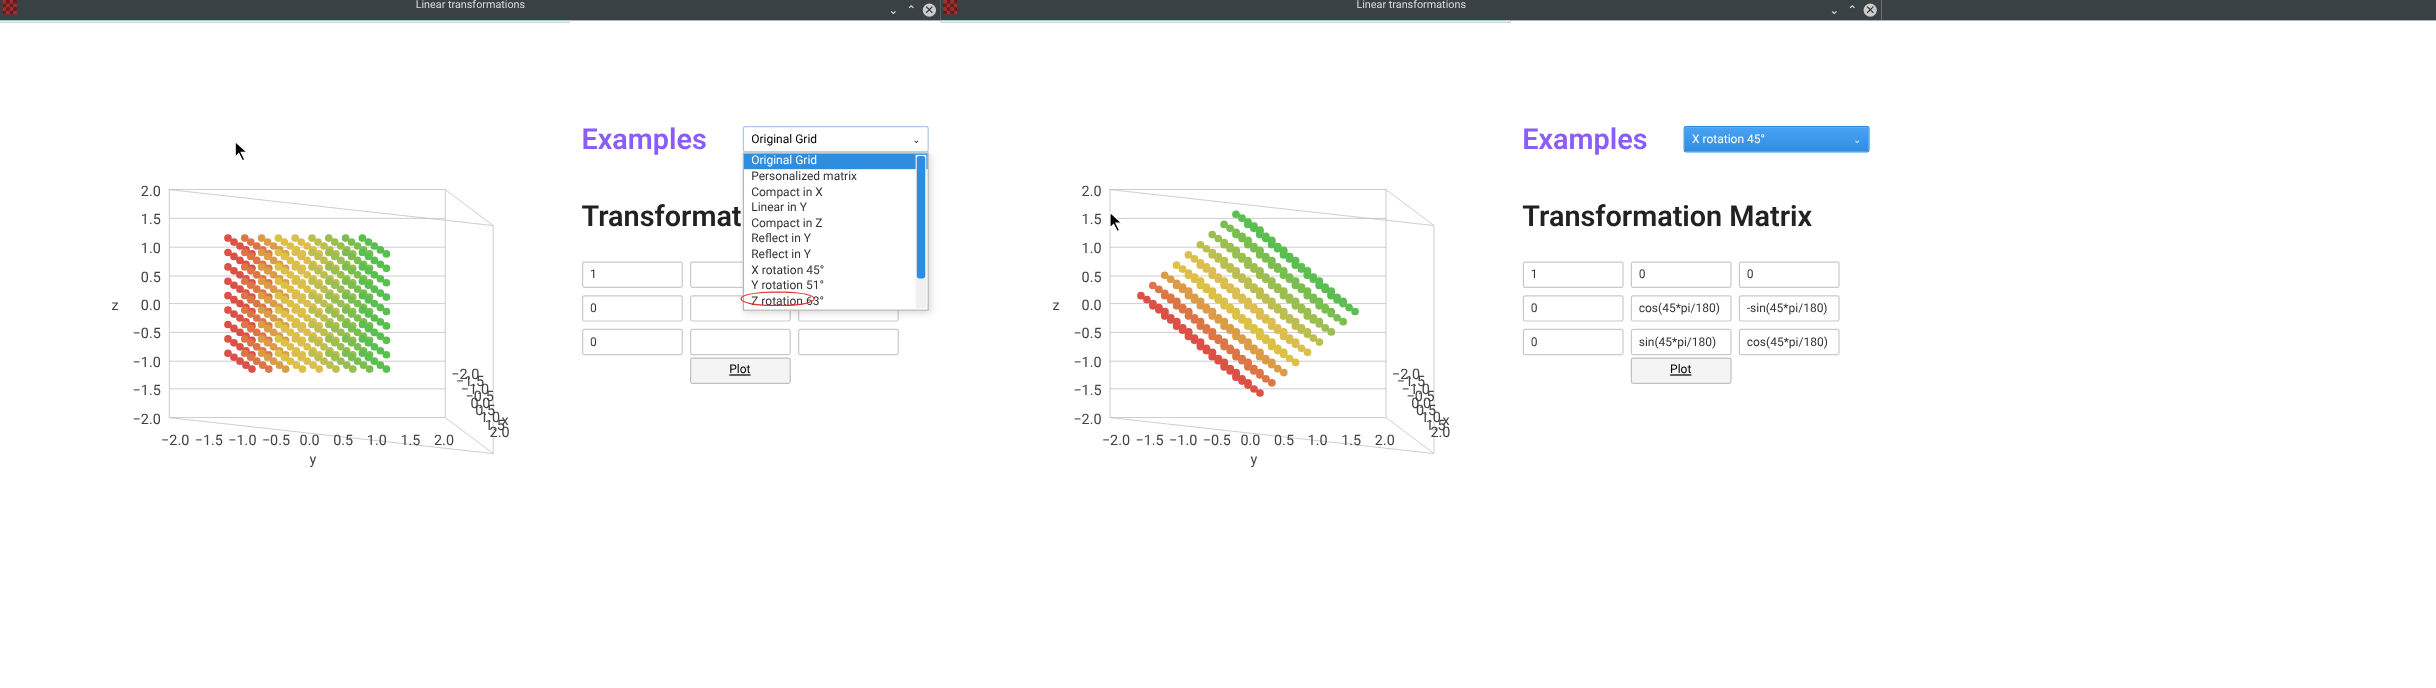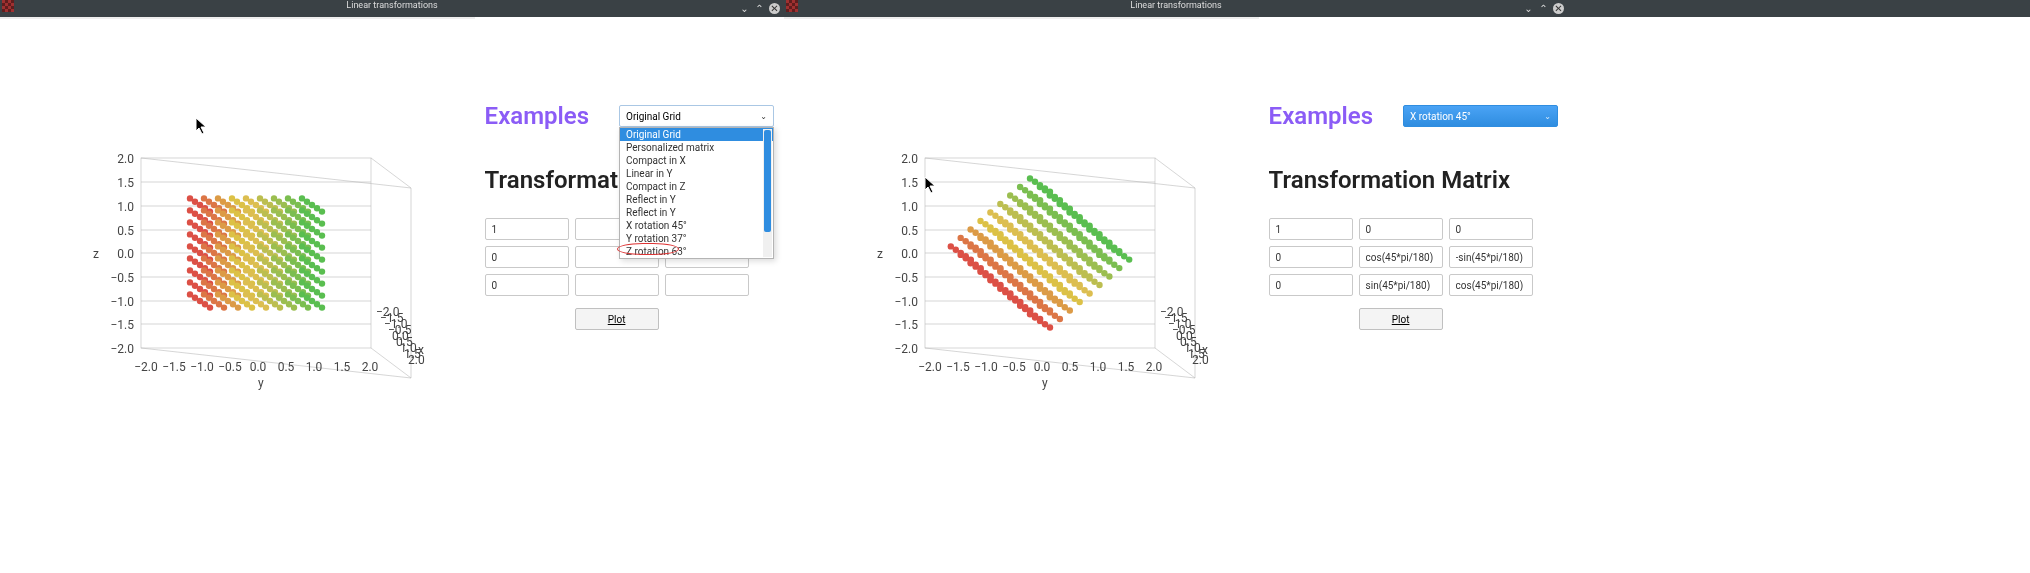--- a/index.html
+++ b/index.html
@@ -55,21 +55,21 @@
   }
 
   .matrix-h { font-size: 24px; font-weight: 600; color:#222; margin-top: 36px; margin-bottom: 24px; }
   .matrix-grid { display: grid; grid-template-columns: repeat(3, 84px); gap: 6px 6px; }
   .mcell {
     height: 22px; border: 1px solid #c9c9c9; background: #fff; font-size: 10px;
     padding: 0 6px; color:#333; border-radius: 2px;
   }
   .plot-btn {
     width: 84px; height: 22px; border: 1px solid #c0c0c0; background: #f4f4f4;
-    font-size: 10px; border-radius: 2px; margin-top: 12px; margin-left: 90px; cursor:pointer;text-decoration:underline;
+    font-size: 10px; border-radius: 2px; margin-left: 90px; cursor:pointer;text-decoration:underline;
   }
   .cursor-ptr { position:absolute; width:14px; height:18px; pointer-events:none; z-index:60;}
   .cursor-ptr svg { width:100%; height:100%; }
 
   .grid-line { stroke:#bbb; stroke-width:0.6; fill:none; }
   .tick-text { font-size: 12px; fill:#444; font-family: "DejaVu Sans", sans-serif; }
   .axis-label { font-size: 12px; fill:#444; }
 </style>
 </head>
 <body>
@@ -569,21 +569,21 @@
           </button>
           <div class="dropdown-list">
             <div class="opt sel">Original Grid</div>
             <div class="opt">Personalized matrix</div>
             <div class="opt">Compact in X</div>
             <div class="opt">Linear in Y</div>
             <div class="opt">Compact in Z</div>
             <div class="opt">Reflect in Y</div>
             <div class="opt">Reflect in Y</div>
             <div class="opt">X rotation 45°</div>
-            <div class="opt">Y rotation 37°</div>
+            <div class="opt">Y rotation 51°</div>
             <div class="opt">Z rotation 63°</div>
             <div class="scrollbar">
                 <div class="thumb"></div>
               </div>
             <div class="highlight-oval"></div>
           </div>
         </div>
       </div>
       <div class="cursor-ptr" style="left:195px; top:100px;">
         <svg viewBox="0 0 14 18">

